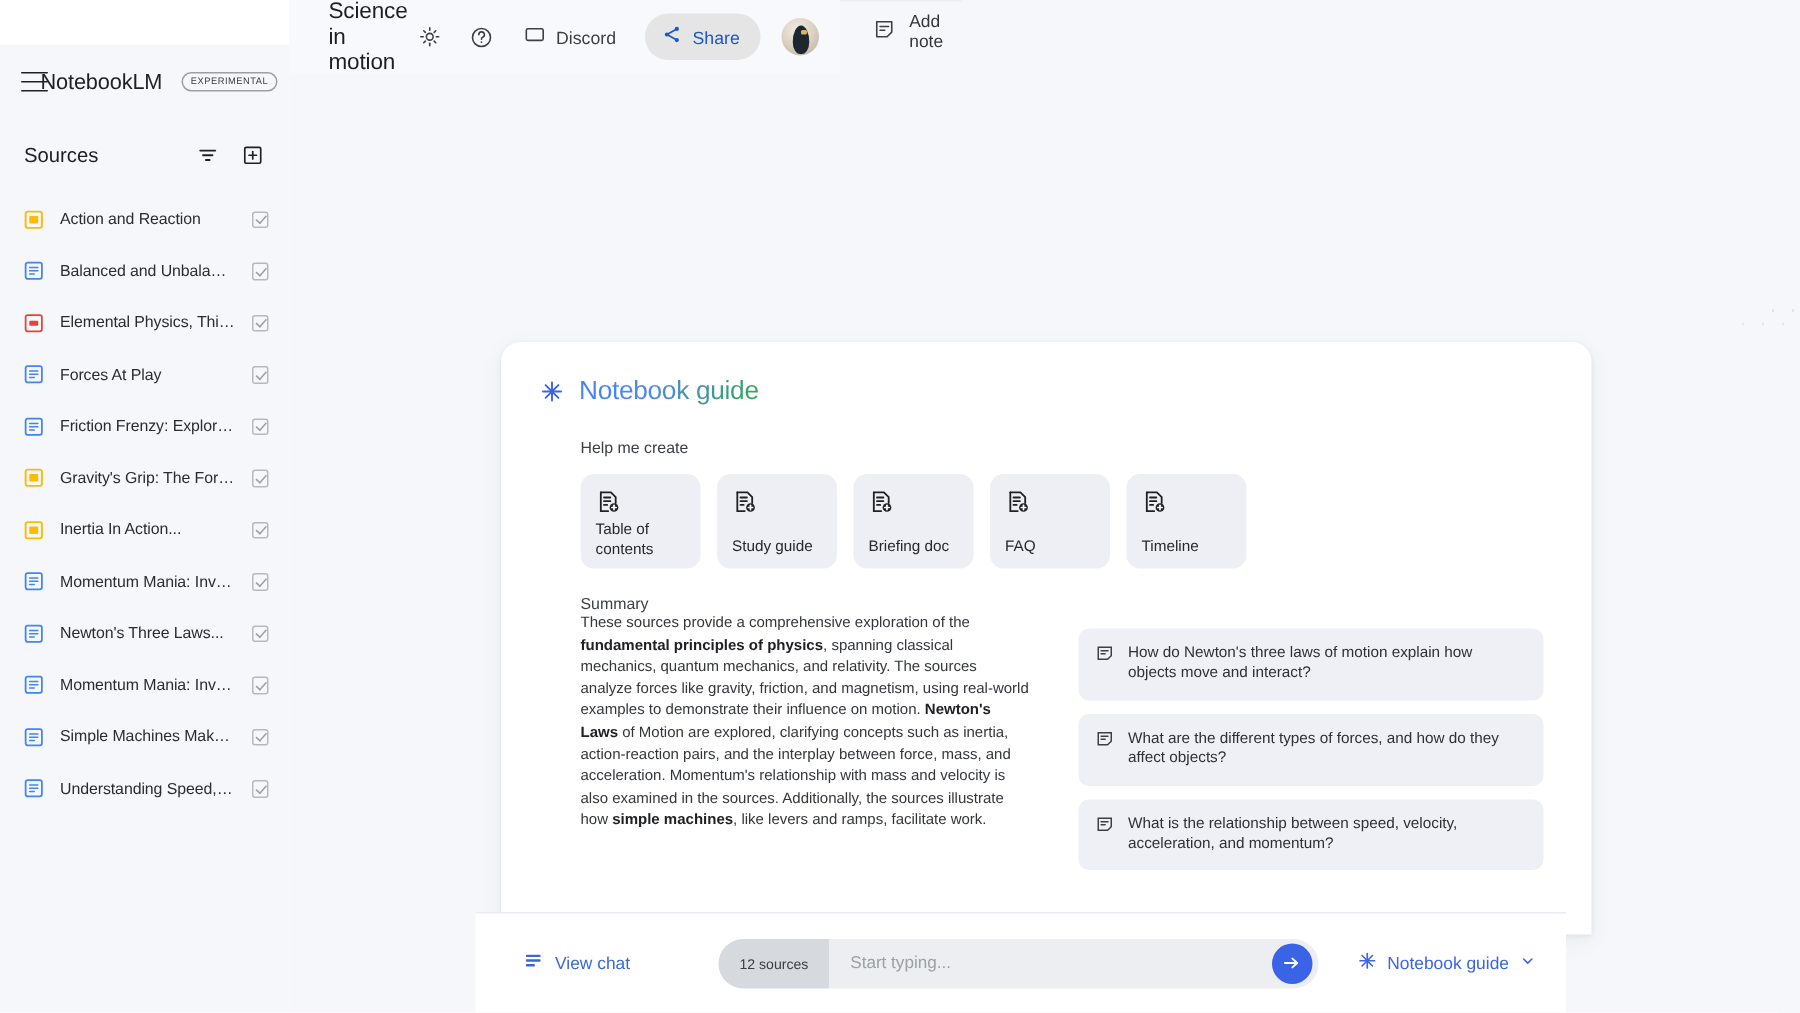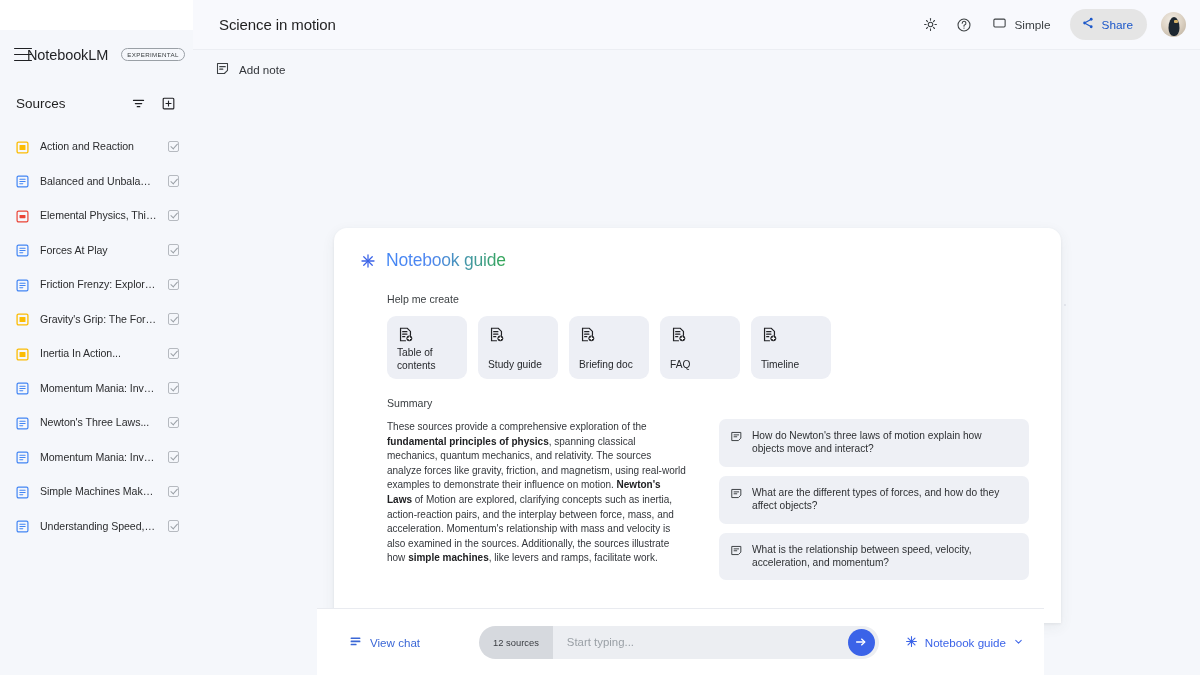--- a/index.html
+++ b/index.html
@@ -57,21 +57,21 @@
     border: 1.3px solid #b6bac0; border-radius: 2px;
     position: relative; cursor: pointer;
   }
   .cbx::after {
     content: ""; position: absolute; left: 3px; top: 0.6px;
     width: 3.2px; height: 6.4px; border: solid #9aa0a6;
     border-width: 0 1.4px 1.4px 0; transform: rotate(42deg);
   }
 
   
-  .main { flex: 1; height: 675px; display: flex; flex-direction: column; background: #f5f7fb; position: relative; }
+  .main { flex: 1; height: 675px; display: flex; flex-direction: row; background: #f5f7fb; position: relative; }
   .topbar {
     height: 49px; background: #f8f9fd; display: flex; align-items: center;
     padding: 0 14px 0 26px; flex: 0 0 49px;
   }
   .page-title { font-size: 15px; color: #1f1f1f; flex: 1; letter-spacing: -0.1px; }
   .tb-right { display: flex; align-items: center; gap: 4px; }
   .tb-ico { width: 30px; height: 30px; display: flex; align-items: center; justify-content: center; border-radius: 50%; cursor: pointer; }
   .discord-btn {
     display: flex; align-items: center; gap: 7px; padding: 6px 11px 6px 9px;
     border-radius: 16px; cursor: pointer; font-size: 11.8px; color: #3c4043;
@@ -132,21 +132,21 @@
 
   .cards-row { display: flex; gap: 11px; padding-left: 53px; margin-top: 11px; }
   .act-card {
     width: 80px; height: 63px; background: #edeff5; border-radius: 9px;
     padding: 10px 9px 0 10px; cursor: pointer; display: flex; flex-direction: column;
   }
   .act-lbl { font-size: 10.2px; color: #26282c; line-height: 12.6px; margin-top: auto; margin-bottom: 7px; }
 
   .body-grid { display: flex; padding-left: 53px; margin-top: 18px; gap: 0; }
   .sum-col { width: 300px; }
-  .sum-label { font-size: 10.6px; color: #3c4043; margin-bottom: 11px; }
+  .sum-label { font-size: 10.6px; color: #3c4043; }
   .sum-text { font-size: 10px; line-height: 14.6px; color: #33363b; }
   .sum-text b { font-weight: 700; color: #202124; }
 
   .q-col { width: 310px; margin-left: 32px; padding-top: 22px; display: flex; flex-direction: column; gap: 9px; }
   .q-chip {
     background: #eef0f5; border-radius: 7px; padding: 10px 13px 11px 11px;
     display: flex; gap: 9px; cursor: pointer; align-items: flex-start;
   }
   .q-txt { font-size: 10.2px; line-height: 13.4px; color: #2e3033; }
 
@@ -358,21 +358,21 @@
             <path d="M9.3 9.2a2.8 2.8 0 1 1 3.5 2.7c-.6.2-.8.7-.8 1.3v.6" stroke-linecap="round"></path>
             <circle cx="12" cy="16.6" r="0.95" fill="#3c4043" stroke="none"></circle>
           </svg>
         </div>
         <div class="discord-btn">
           <span>
             <svg width="15" height="15" viewBox="0 0 24 24" fill="none" stroke="#3c4043" stroke-width="1.7">
               <rect x="3" y="5" width="18" height="12.5" rx="1.8"></rect>
             </svg>
           </span>
-          <span>Simple</span>
+          <span>Discord</span>
         </div>
         <div class="share-btn">
           <span>
             <svg width="14" height="14" viewBox="0 0 24 24" fill="none" stroke="#1b57c9" stroke-width="1.9" stroke-linecap="round">
               <circle cx="17.5" cy="5.6" r="2.4" fill="#1b57c9" stroke="none"></circle>
               <circle cx="6.2" cy="12" r="2.4" fill="#1b57c9" stroke="none"></circle>
               <circle cx="17.5" cy="18.4" r="2.4" fill="#1b57c9" stroke="none"></circle>
               <line x1="8.3" y1="10.8" x2="15.4" y2="6.8"></line>
                 <line x1="8.3" y1="13.2" x2="15.4" y2="17.2"></line>
             </svg>

